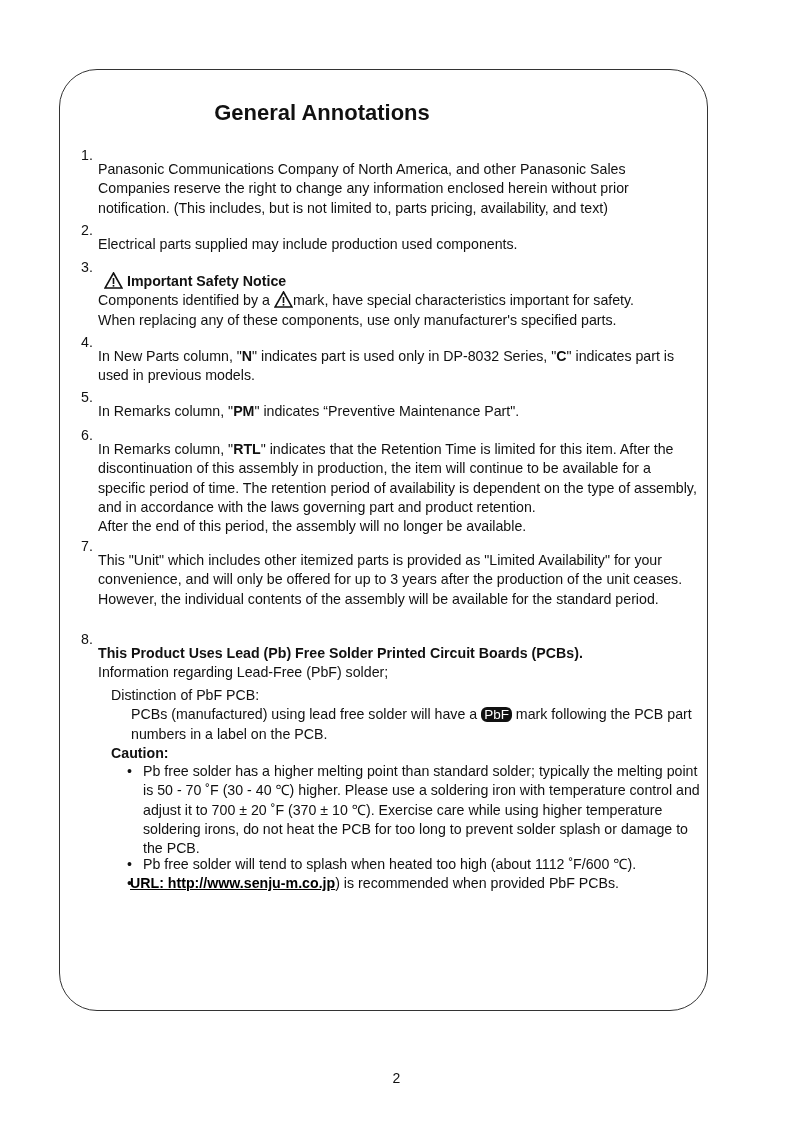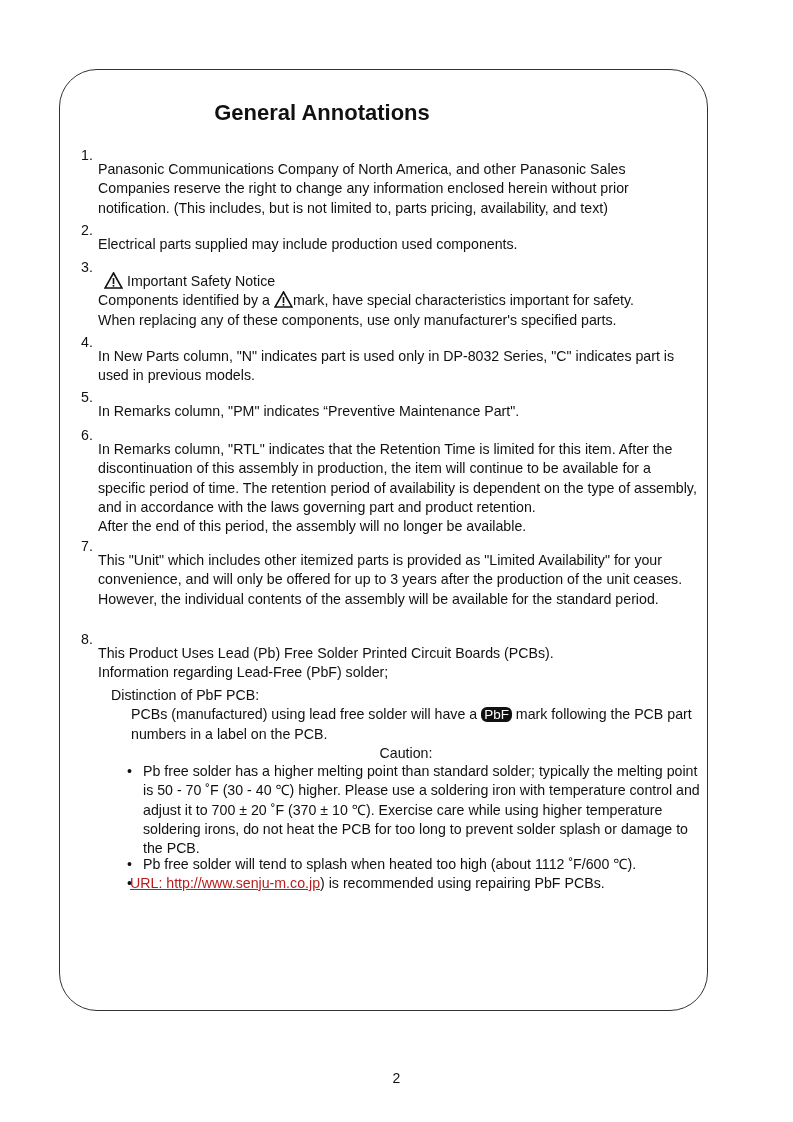--- a/index.html
+++ b/index.html
@@ -2,24 +2,24 @@
 <html><head>
 <meta charset="utf-8">
 <style>
   html, body { margin:0; padding:0; background:#ffffff; }
   body { width:793px; height:1122px; position:relative; font-family:"Liberation Sans", sans-serif; color:#111; font-size:14.2px; }
   .frame { position:absolute; left:59px; top:69px; width:649px; height:942px; border:1.4px solid #333; border-radius:38px; box-sizing:border-box; }
   .title { position:absolute; left:0; width:644px; top:100px; text-align:center; font-weight:bold; font-size:22px; }
   .item { position:absolute; left:81px; width:620px; line-height:19.3px; }
   .item .num { position:absolute; left:0; top:0; }
   .item .body { margin-left:17px;margin-top:14px; }
-  .b { font-weight:normal;text-align:center; }
+  .b { font-weight:bold; }
   .warn { display:inline-block; width:19px; height:17px; vertical-align:-3px; }
   .pbf { background:#111; color:#fff; padding:0 3px; font-size:13.5px;border-radius:6px; }
-  .link { color:#b91c1c; text-decoration:underline; }
+  .link { color:#000000; text-decoration:underline;font-weight:bold; }
   .sub { position:absolute; left:111px; width:590px; line-height:19.3px; }
   .indent { margin-left:20px; }
   .bullet { position:absolute; left:127px; width:575px; line-height:19.3px; }
   .bullet .dot { position:absolute; left:0; }
   .bullet .txt { margin-left:16px; }
   .pagenum { position:absolute; top:1070px; left:0; width:793px; text-align:center; font-size:14px; }
 </style>
 </head>
 <body>
 
@@ -94,16 +94,16 @@
 <div class="bullet" style="top:762px">
   <span class="dot">•</span>
   <div class="txt">Pb free solder has a higher melting point than standard solder; typically the melting point is 50 - 70 ˚F (30 - 40 ℃) higher. Please use a soldering iron with temperature control and adjust it to 700 ± 20 ˚F (370 ± 10 ℃). Exercise care while using higher temperature soldering irons, do not heat the PCB for too long to prevent solder splash or damage to the PCB.</div>
 </div>
 <div class="bullet" style="top:855px">
   <span class="dot">•</span>
   <div class="txt">Pb free solder will tend to splash when heated too high (about 1112 ˚F/600 ℃).</div>
 </div>
 <div class="bullet" style="top:874px">
   <span class="dot">•</span>
-  <div style="margin-left:3px"><a class="link">URL: http://www.senju-m.co.jp</a><span>) is recommended using repairing PbF PCBs.</span></div>
+  <div style="margin-left:3px"><a class="link">URL: http://www.senju-m.co.jp</a><span>) is recommended when provided PbF PCBs.</span></div>
 </div>
 
 <div class="pagenum">2</div>
 
 </body></html>

